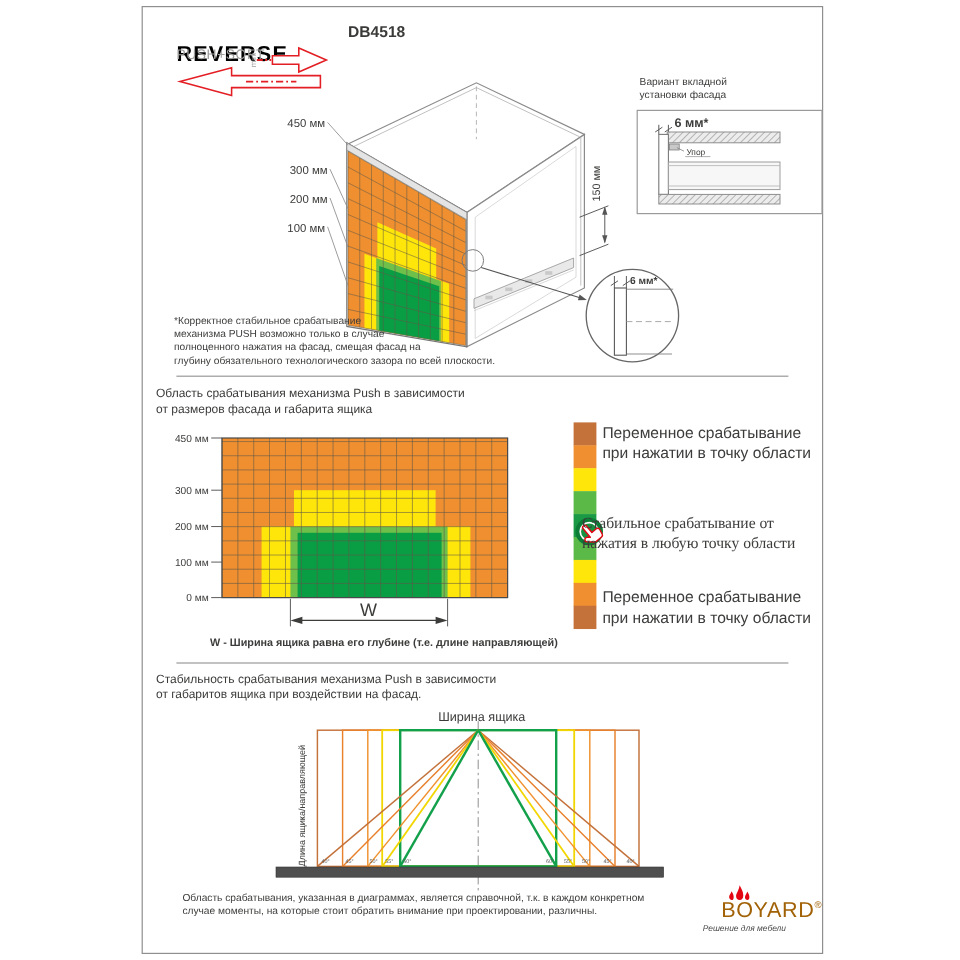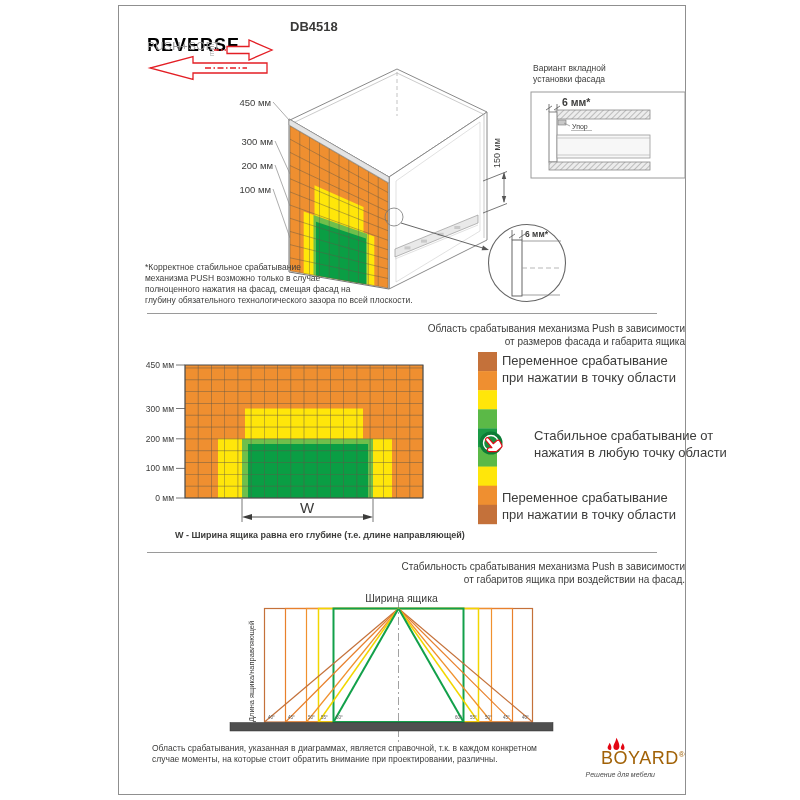--- a/index.html
+++ b/index.html
@@ -10,21 +10,21 @@
   .pre{white-space:pre-line;line-height:1.3;}
   
   .brand1{left:147px;top:35px;font-size:18px;font-weight:bold;letter-spacing:1px;color:#000000;}
   .brand2{left:147px;top:40px;font-size:11.5px;letter-spacing:.5px;color:#9d9d9c;}
   .brandv{left:203px;top:38px;font-size:6.5px;color:#9d9d9c;transform:rotate(-90deg);transform-origin:left top;left:208px;top:56px;}
   .title{left:290px;top:18px;font-size:13px;font-weight:bold;line-height:1.35;color:#3a3a39;}
   
   .insetHead{left:533px;top:63px;font-size:8.5px;}
   
   .divider{height:0;border-top:1px solid #9a9a9a;}
-  .secTitle{left:118px;width:567px;text-align:right;font-size:10px;}
+  .secTitle{left:130px;width:567px;text-align:left;font-size:10px;}
   .caption{left:175px;top:530px;font-size:9px;font-weight:bold;}
   .legTxt{font-size:13px;}
   .footNote{left:152px;top:743px;font-size:8.5px;}
   .boyard{left:564px;top:748px;font-size:18px;font-weight:normal;color:#a16207;letter-spacing:.5px;margin-left:37px;}
   .boyard sup{font-size:8px;}
   .tagline{left:560px;top:771px;width:95px;text-align:right;font-size:7px;font-style:italic;color:#4a4a4a;}
   
   svg{overflow:visible;}
   svg text{font-family:"Liberation Sans",sans-serif;fill:#3c3c3b;}
   .ln{stroke:#8a8a8a;stroke-width:1;fill:#fff;}
@@ -257,21 +257,21 @@
       <circle cx="491" cy="443" r="11.5" fill="#0c7d36"></circle>
       <circle cx="491" cy="443" r="7.5" fill="#17913f" stroke="#fff" stroke-width="1.4"></circle>
       <g transform="translate(492,445) rotate(-40) translate(-9,-10)">
         <path d="M9 1c-1 0-1.8.8-1.8 1.8V12l-2-1.6c-.9-.7-2.1-.6-2.8.3-.6.8-.5 1.9.3 2.6l4.6 4c.4.4 1 .6 1.6.6h5.6c1 0 1.8-.7 2-1.6l.9-4.4c.2-1.1-.6-2.1-1.8-2.1h-4.8V2.8C10.8 1.8 10 1 9 1z" fill="#fff" stroke="#e30613" stroke-width="1.2" stroke-linejoin="round"></path>
       </g>
     </g>
   </svg>
 
   <div class="abs legTxt pre" style="left:502px;top:353px;">Переменное срабатывание
 при нажатии в точку области</div>
-  <div class="abs legTxt pre" style="left:534px;top:428px;">Стабильное срабатывание от
+  <div class="abs legTxt pre" style="left:485px;top:428px;font-family:Liberation Serif, serif;">Стабильное срабатывание от
 нажатия в любую точку области</div>
   <div class="abs legTxt pre" style="left:502px;top:490px;">Переменное срабатывание
 при нажатии в точку области</div>
 
   <div class="abs caption">
     <b>W</b><span> - Ширина ящика равна его глубине (т.е. длине направляющей)</span>
   </div>
 
   <div class="abs divider" style="left:147px;top:552px;width:510px;"></div>
 

